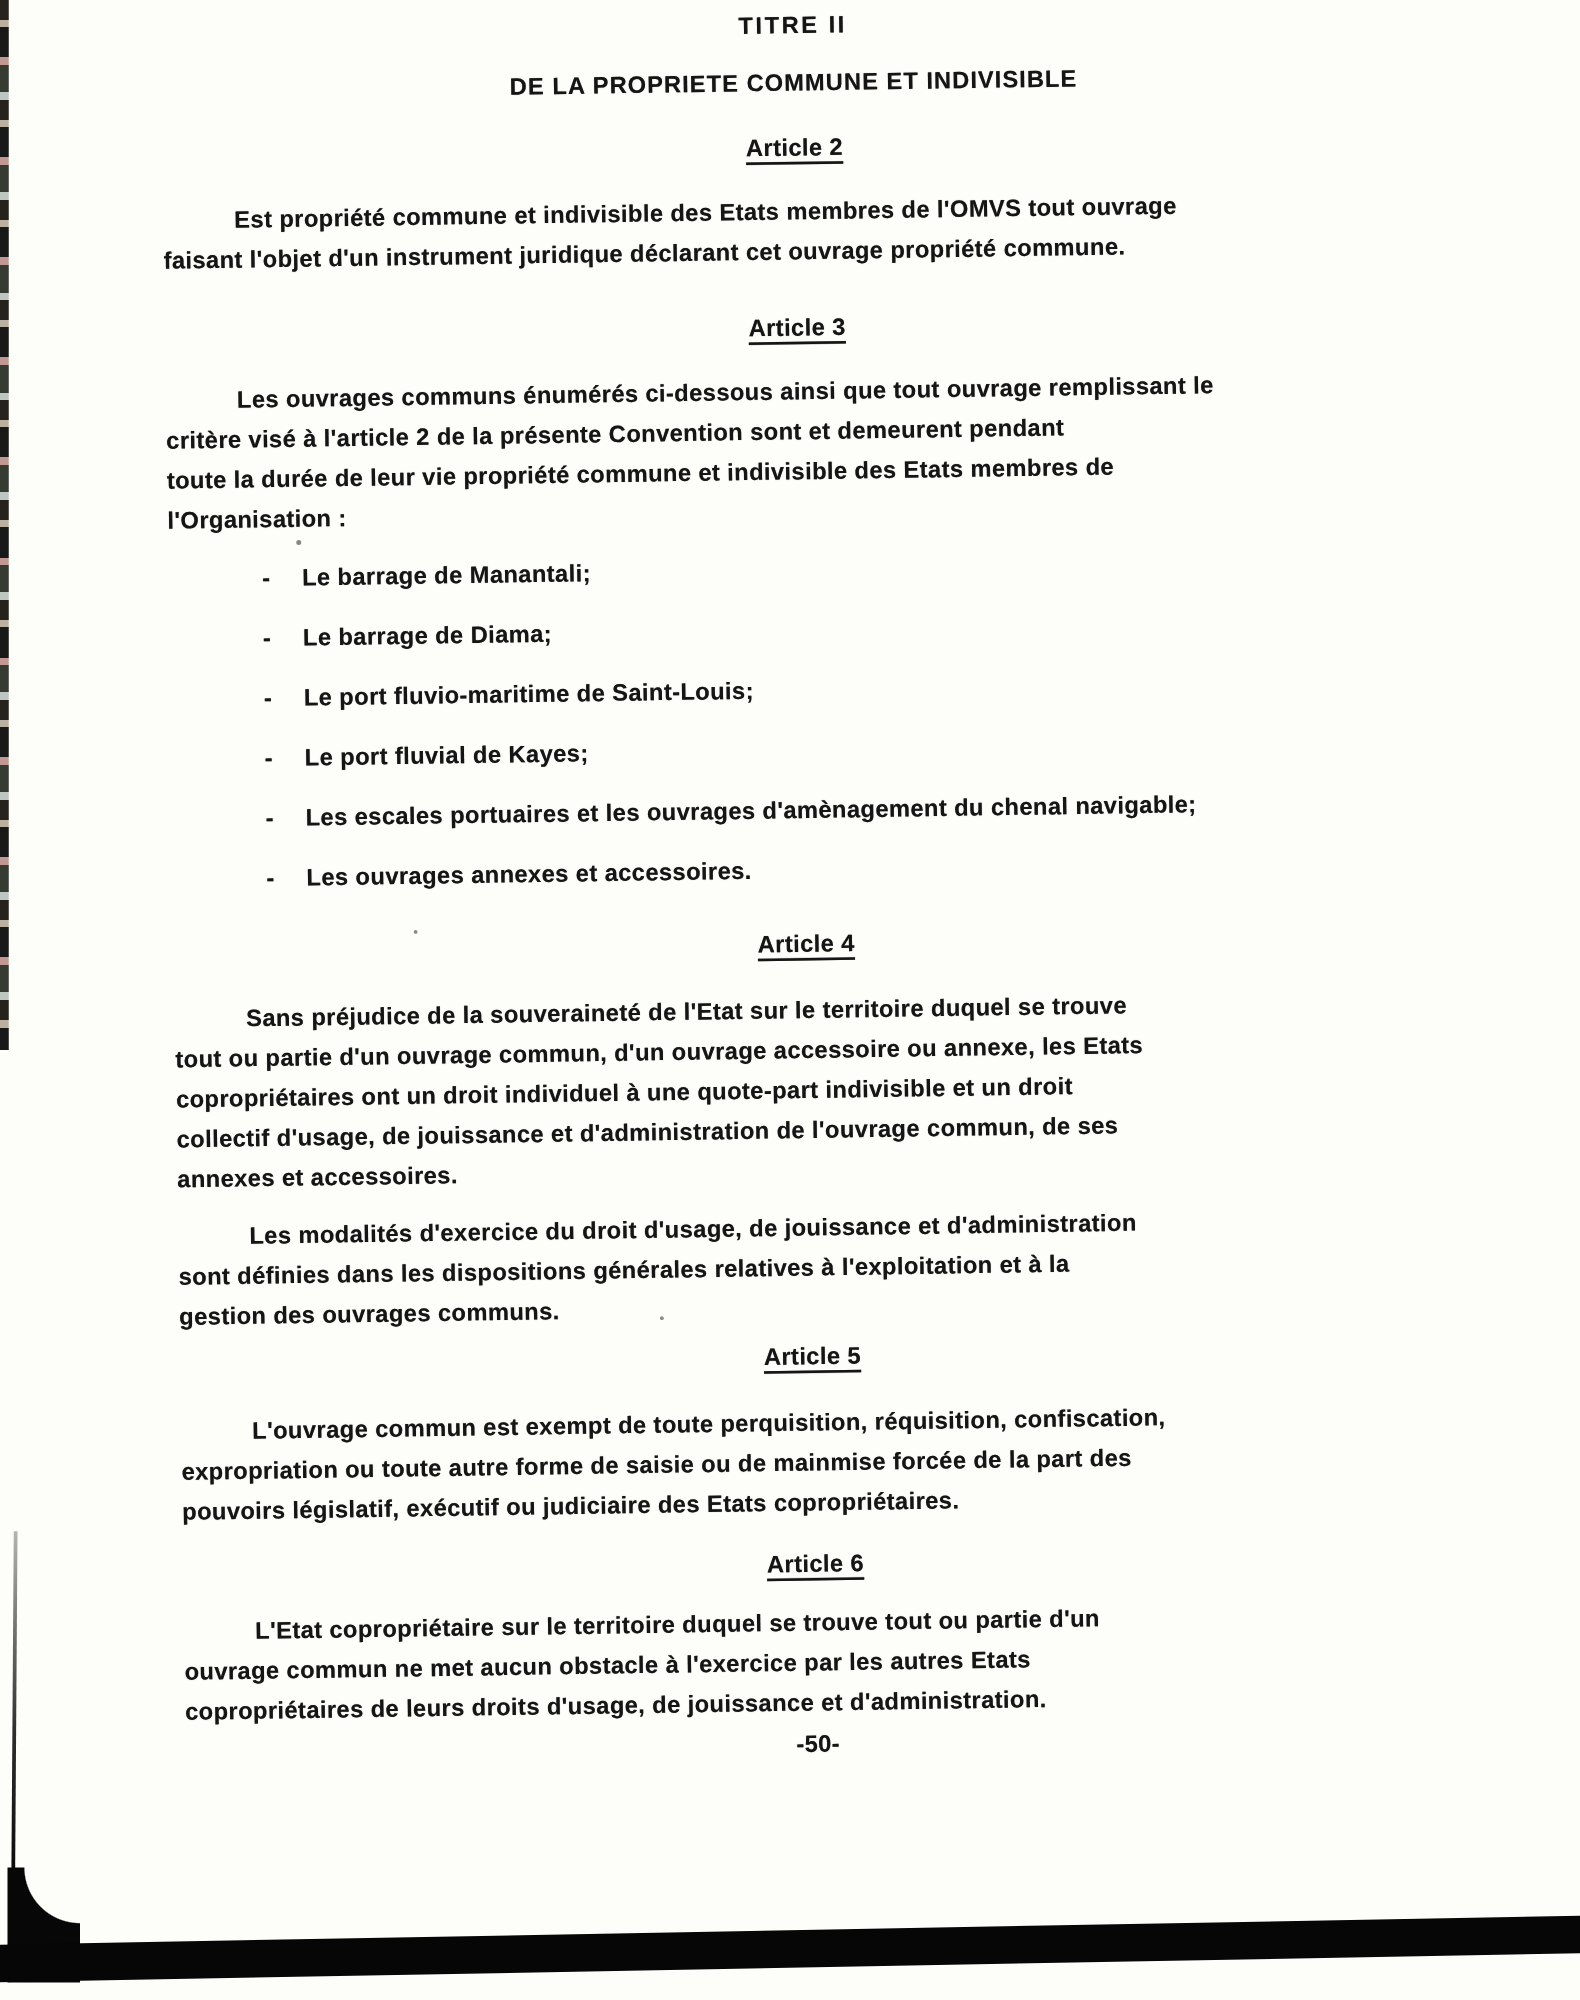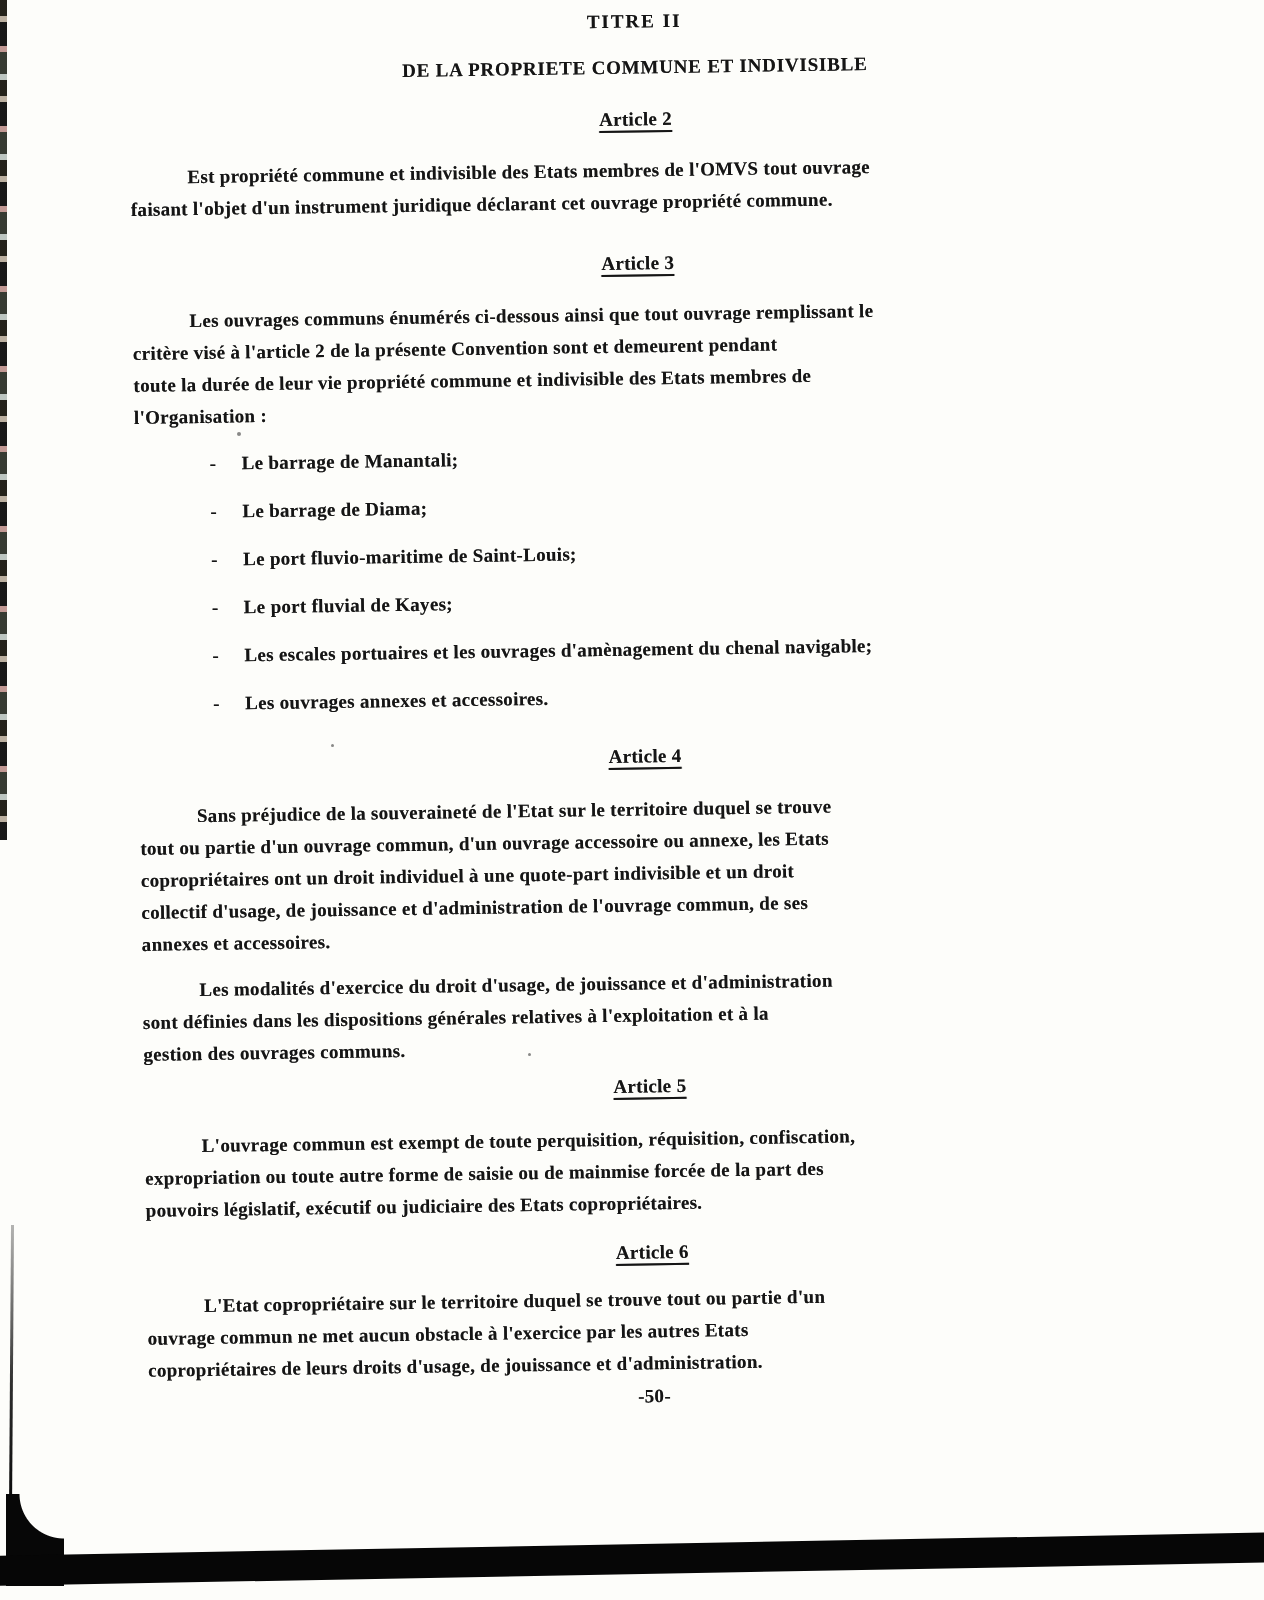--- a/index.html
+++ b/index.html
@@ -9,21 +9,21 @@
     height: 1600px;
     background: #ffffff;
     overflow: hidden;
   }
   .page {
     position: relative;
     width: 1264px;
     height: 1600px;
     background: #fdfdfa;
     overflow: hidden;
-    font-family: Liberation Serif, serif;
+    font-family: Liberation Sans, sans-serif;
     color: #151515;
   }
   .content {
     position: absolute;
     left: 128px;
     top: 16px;
     width: 1012px;
     transform: rotate(-0.85deg);
     transform-origin: 0 0;
     font-size: 19px;

